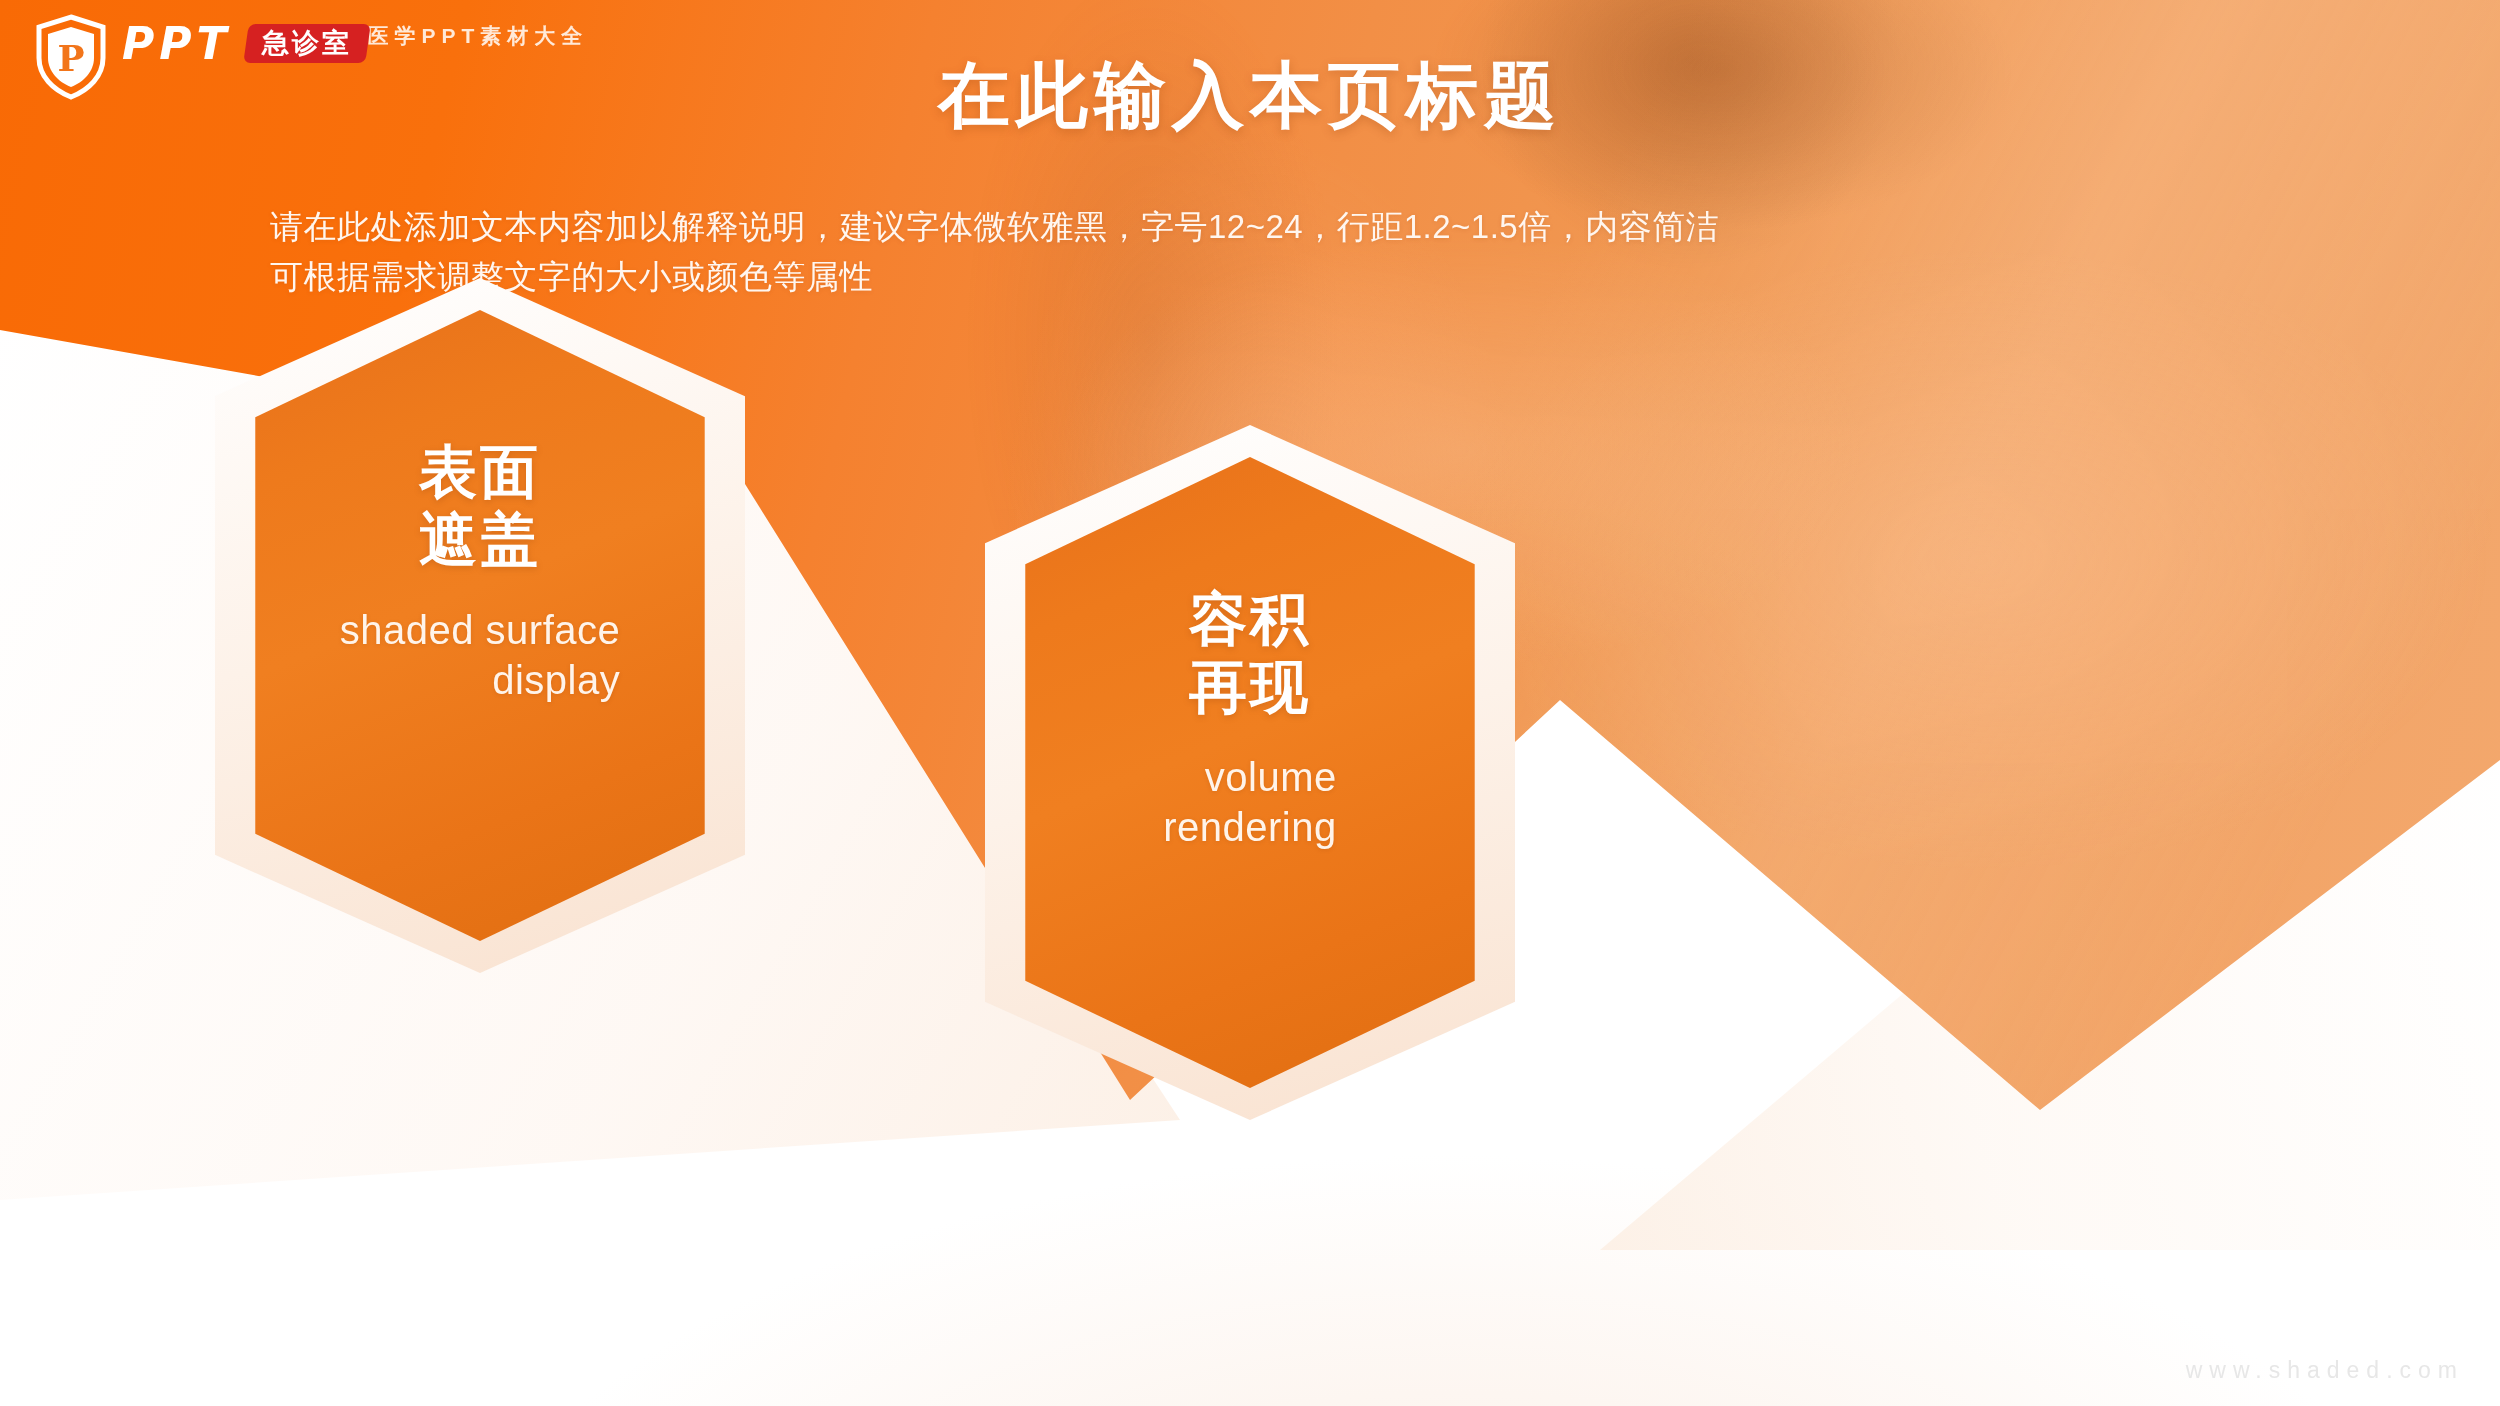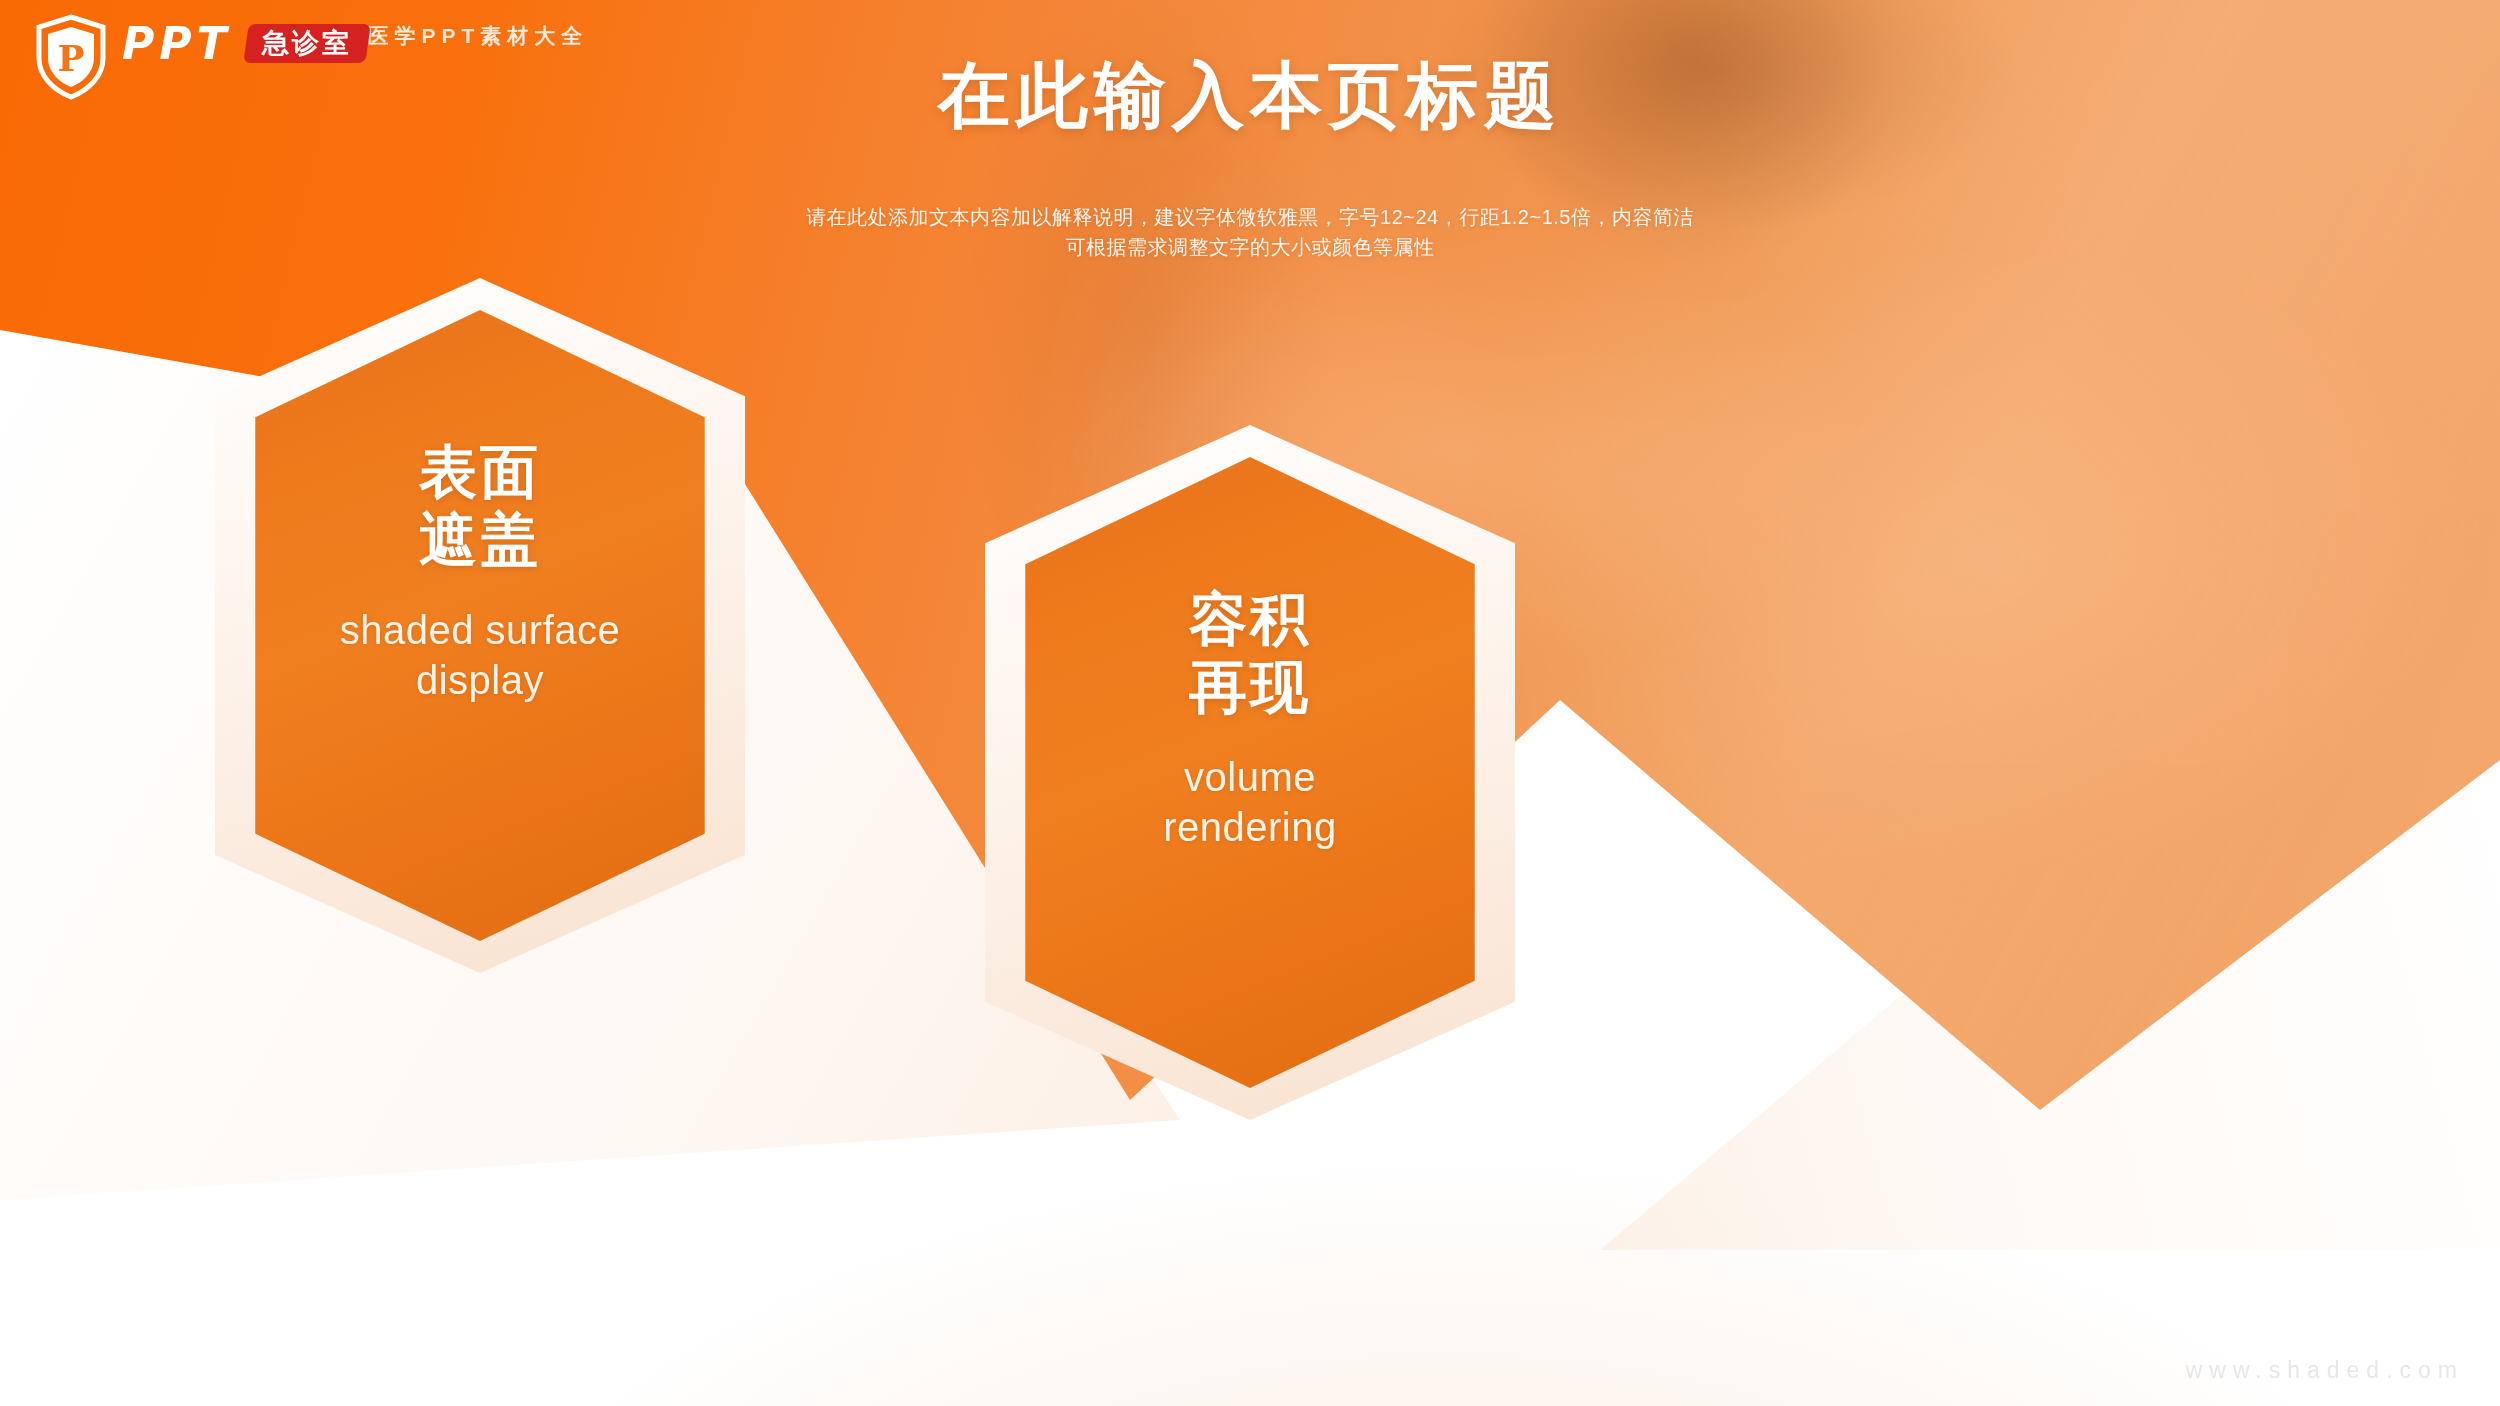--- a/index.html
+++ b/index.html
@@ -89,22 +89,22 @@
   }
 
   
   .title{
     position:absolute;left:0;right:0;top:48px;text-align:center;
     font-size:72px;font-weight:bold;color:#FFFFFF;letter-spacing:6px;
     text-shadow:0 3px 10px rgba(150,60,10,.28);
   }
   .subtitle{
     position:absolute;left:50%;transform:translateX(-50%);top:202px;
-    width:1960px;text-align:center;color:#FFF6EF;
-    font-size:20px;line-height:1.52;letter-spacing:.5px;
+    width:1960px;text-align:left;color:#FFF6EF;
+    font-size:33px;line-height:1.52;letter-spacing:.5px;
     text-shadow:0 1px 4px rgba(150,60,10,.16);
   }
 
   
   .card{position:absolute;}
   .hex-outer{
     position:relative;width:100%;height:100%;
     background:linear-gradient(165deg,#FFFFFF 0%,#FDF2E9 48%,#F9E2D0 100%);
     clip-path:polygon(50% 0%, 100% 17%, 100% 83%, 50% 100%, 0% 83%, 0% 17%);
     filter:drop-shadow(0 8px 22px rgba(190,110,50,.22));
@@ -116,21 +116,21 @@
     display:flex;flex-direction:column;align-items:center;justify-content:flex-start;
     box-sizing:border-box;
   }
   .hex-cn{
     color:#FFFFFF;font-weight:bold;text-align:center;
     font-size:58px;line-height:1.18;letter-spacing:3px;
     text-shadow:0 2px 6px rgba(140,60,10,.25);
     white-space:pre-line;
   }
   .hex-en{
-    margin-top:30px;color:#FFF4EA;text-align:center;
+    margin-top:30px;color:#FFF4EA;text-align:right;
     font-size:40px;line-height:1.25;letter-spacing:.5px;font-weight:400;
     white-space:pre-line;
     text-shadow:0 1px 4px rgba(140,60,10,.18);
   }
 
   
   #card-1{left:215px;top:278px;width:530px;height:695px;}
   #card-1 .hex-inner{padding-top:128px;}
   #card-2{left:985px;top:425px;width:530px;height:695px;}
   #card-2 .hex-inner{padding-top:128px;}

